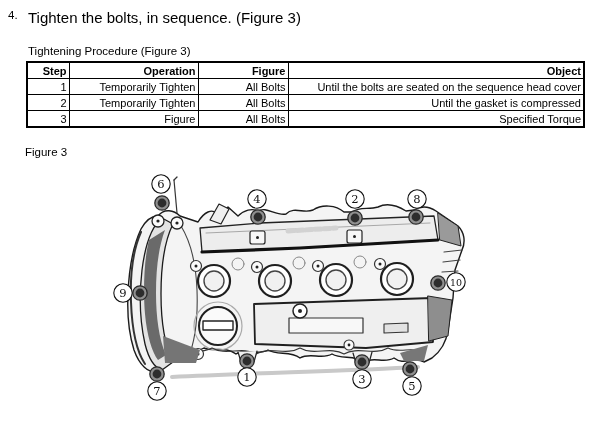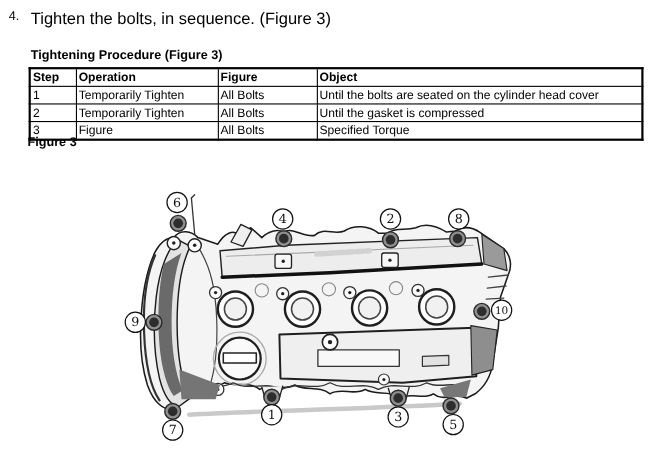--- a/index.html
+++ b/index.html
@@ -4,30 +4,30 @@
 <style>
   html,body{margin:0;padding:0;}
   body{
     width:600px;height:428px;background:#ffffff;position:relative;overflow:hidden;
     font-family:"Liberation Sans",sans-serif;color:#000;
     -webkit-font-smoothing:antialiased;
   }
   .abs{position:absolute;}
   .instr-num{left:8px;top:9px;font-size:11.5px;}
   .instr-text{left:28px;top:9px;font-size:15px;}
-  .proc-title{left:28px;top:45px;font-size:11.5px;font-weight:bold;}
+  .proc-title{left:28px;top:45px;font-size:11.5px;font-weight:normal;}
   .proc-table-wrap{left:26px;top:61px;}
   table.proc{border-collapse:collapse;border:2px solid #000;table-layout:fixed;}
   table.proc th,table.proc td{
-    border:1px solid #000;font-size:11px;text-align:left;vertical-align:middle;
+    border:1px solid #000;font-size:11px;text-align:right;vertical-align:middle;
     padding:0 2px;height:15px;overflow:hidden;white-space:nowrap;
   }
   table.proc th{font-weight:bold;}
   col.c-step{width:42px;} col.c-op{width:129px;} col.c-obj{width:90px;} col.c-det{width:296px;}
-  .fig-label{left:25px;top:124px;font-size:11.5px;font-weight:bold;}
+  .fig-label{left:25px;top:146px;font-size:11.5px;font-weight:normal;}
   #figure-svg{left:0;top:0;width:600px;height:428px;pointer-events:none;}
   .callout-num{font-family:"DejaVu Serif",serif;}
 </style>
 </head>
 <body>
 
 <span class="abs instr-num">4.</span>
 <span class="abs instr-text">Tighten the bolts, in sequence. (Figure 3)</span>
 
 <div class="abs proc-title">Tightening Procedure (Figure 3)</div>
@@ -46,21 +46,21 @@
         <th>Operation</th>
         <th>Figure</th>
         <th>Object</th>
       </tr>
     </thead>
     <tbody>
       <tr>
         <td>1</td>
         <td>Temporarily Tighten</td>
         <td>All Bolts</td>
-        <td>Until the bolts are seated on the cylinder head cover</td>
+        <td>Until the bolts are seated on the sequence head cover</td>
       </tr>
       <tr>
         <td>2</td>
         <td>Temporarily Tighten</td>
         <td>All Bolts</td>
         <td>Until the gasket is compressed</td>
       </tr>
       <tr>
         <td>3</td>
         <td>Figure</td>

